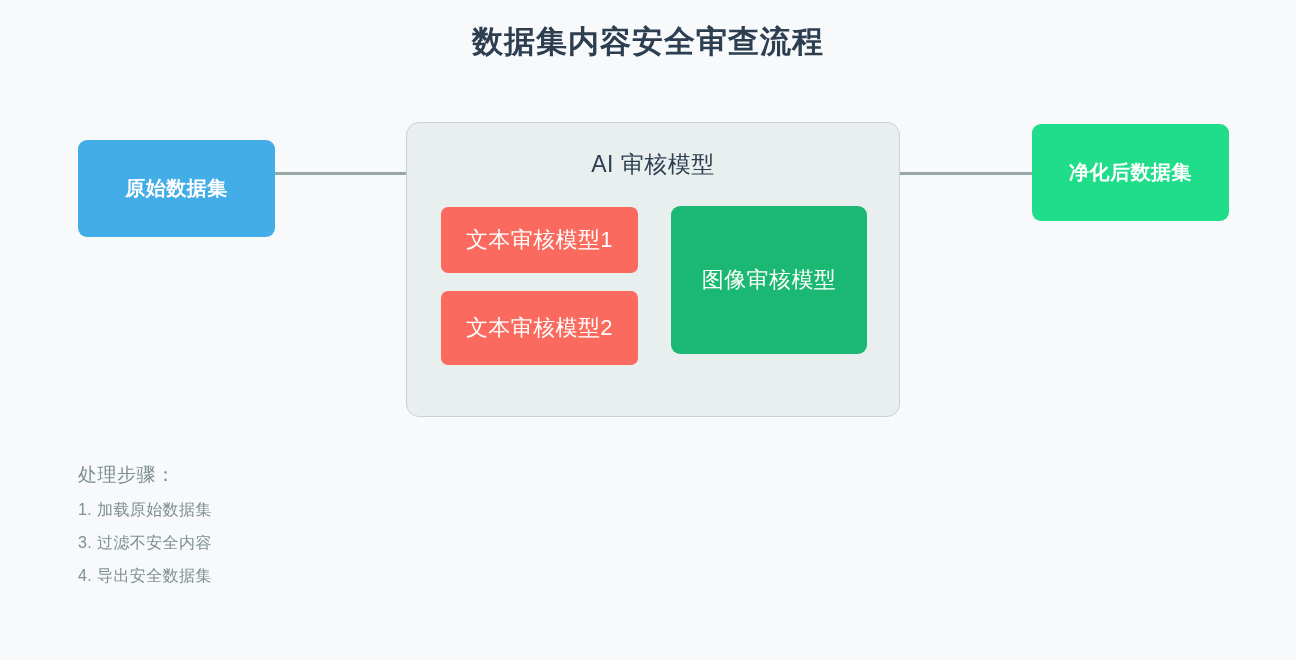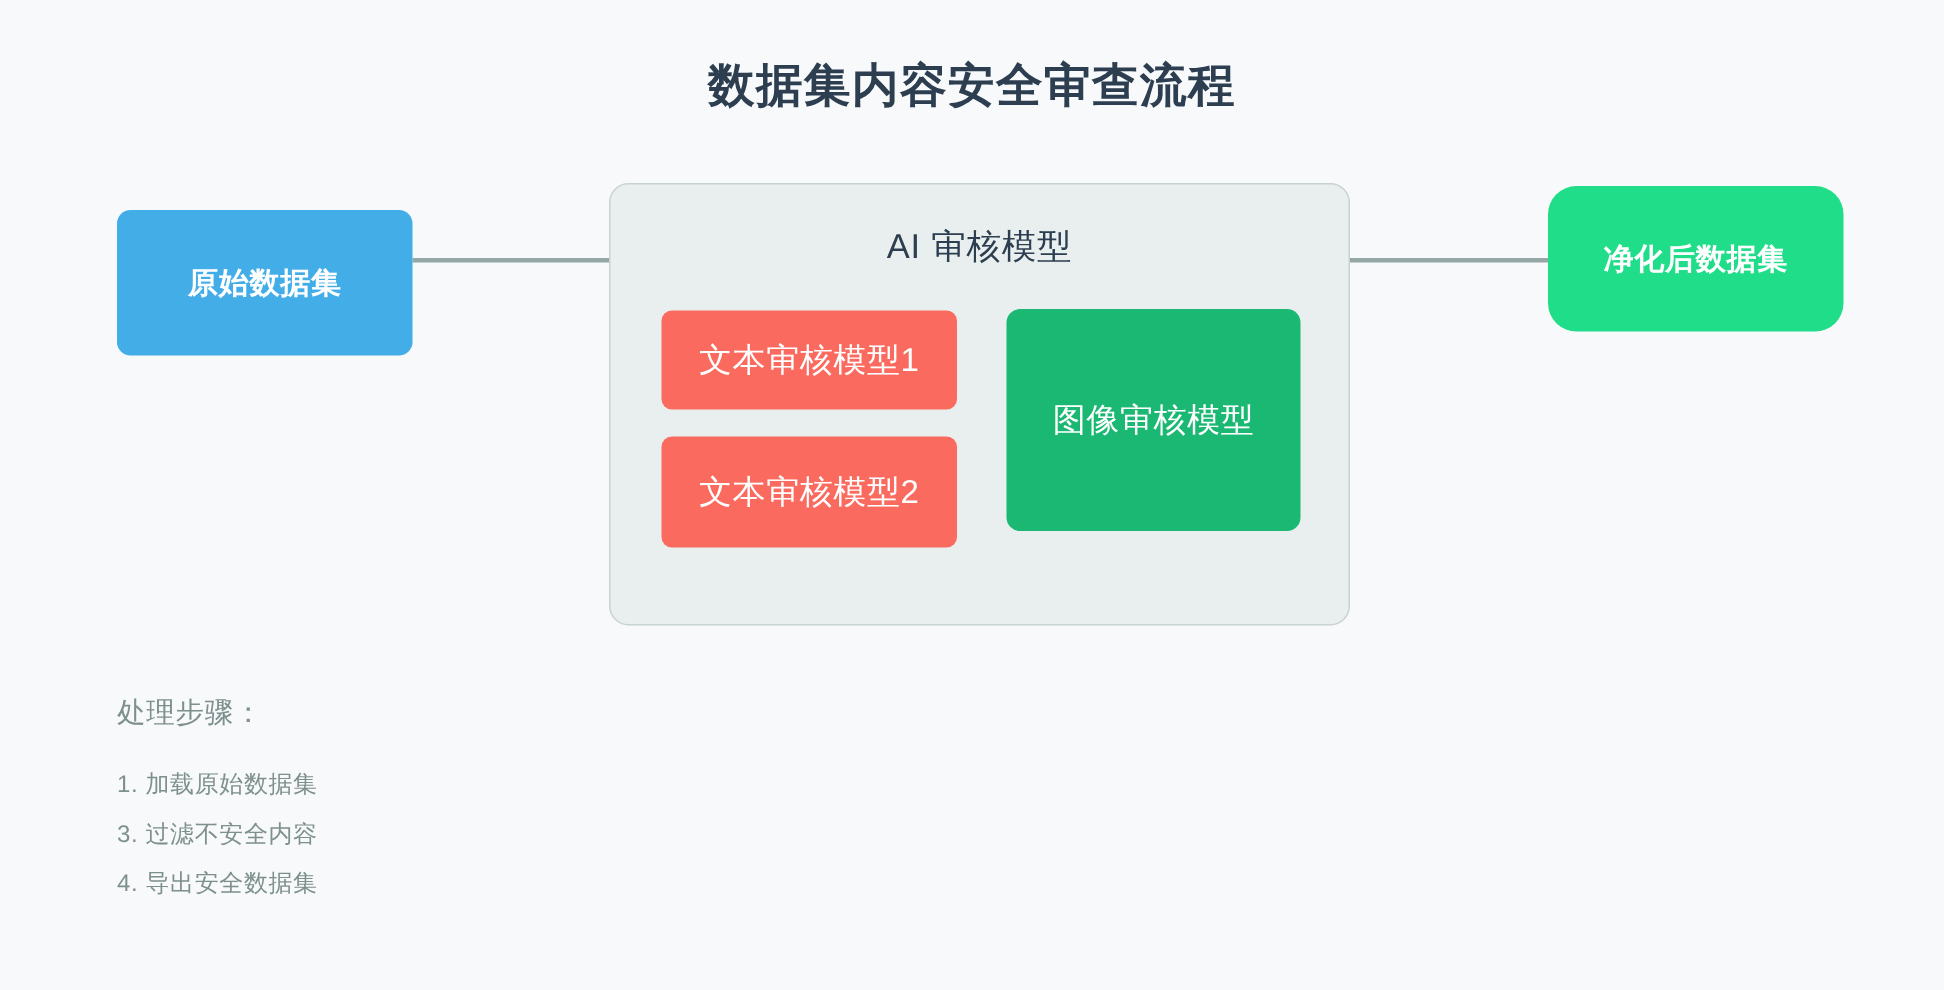--- a/index.html
+++ b/index.html
@@ -24,21 +24,20 @@
     position: absolute;
     top: 22px;
     left: 0;
     width: 1296px;
     text-align: center;
     font-size: 31px;
     font-weight: bold;
     color: #2c3e50;
     letter-spacing: 1px;
     line-height: 40px;
-    margin-top: 15px;
   }
 
   
   .connector {
     position: absolute;
     height: 3px;
     background: #95a8a6;
   }
   .connector.left  { left: 275px; top: 172px; width: 131px; }
   .connector.right { left: 900px; top: 172px; width: 132px; }
@@ -57,21 +56,20 @@
   }
   .node-source {
     left: 78px; top: 140px;
     width: 197px; height: 97px;
     background: #43ade8;
   }
   .node-output {
     left: 1032px; top: 124px;
     width: 197px; height: 97px;
     background: #1fdd89;
-    border-radius: 19px;
   }
 
   
   .model-container {
     position: absolute;
     left: 406px; top: 122px;
     width: 494px; height: 295px;
     background: #e9efee;
     border: 1.5px solid #c9d2d2;
     border-radius: 13px;
@@ -120,21 +118,21 @@
   
   .steps {
     position: absolute;
     left: 78px;
     top: 462px;
     width: 460px;
   }
   .steps-heading {
     font-size: 19px;
     color: #7e908e;
-    margin-bottom: 19px;
+    margin-bottom: 5px;
     letter-spacing: 0.5px;
   }
   .steps-list {
     list-style: none;
   }
   .step-item {
     font-size: 16px;
     color: #7e908e;
     line-height: 33px;
     letter-spacing: 0.4px;

